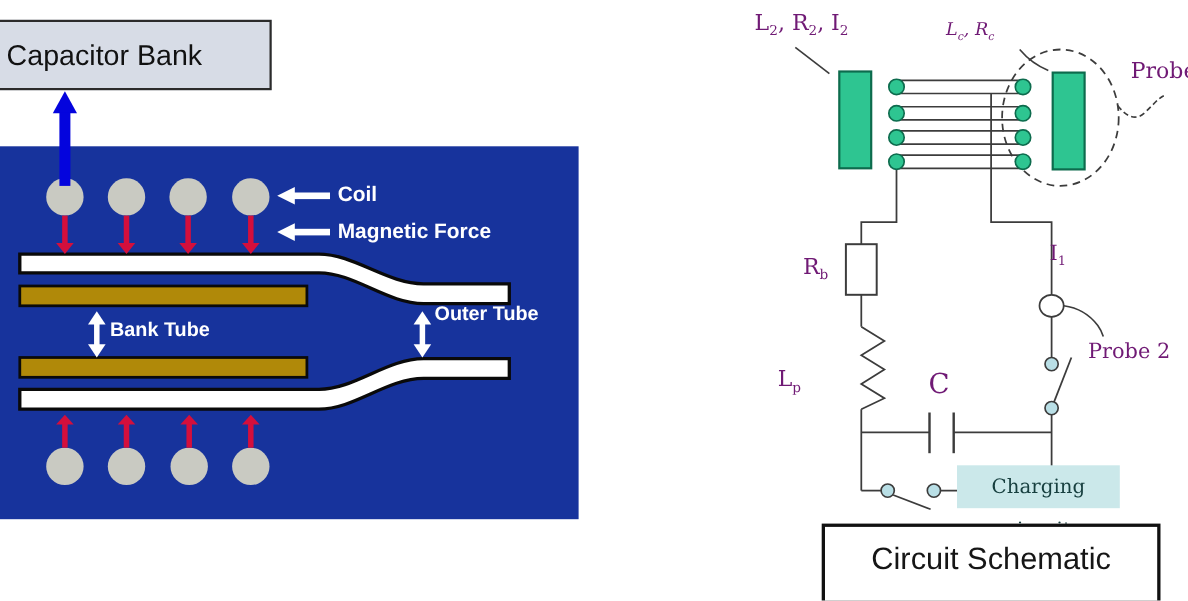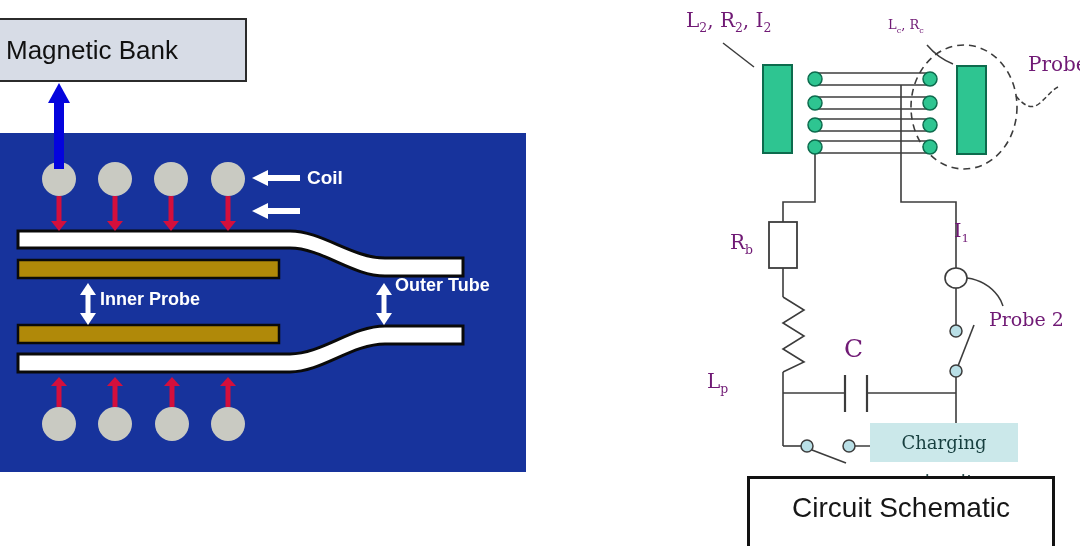--- a/index.html
+++ b/index.html
@@ -21,21 +21,21 @@
                 color:#173f3f;font-family:"DejaVu Serif",serif;font-size:18px;
                 text-align:center;line-height:39px;}
   .schematic-title{left:747px;top:476px;width:308px;height:73px;background:#ffffff;
                    border:3px solid #111;box-sizing:border-box;text-align:center;
                    line-height:57px;font-size:28px;color:#161616;}
 </style>
 </head>
 <body>
 
 <div class="abs cap-box">
-  <span>Magnetic Bank</span>
+  <span>Capacitor Bank</span>
 </div>
 
 <div class="abs forming">
   <svg width="526" height="339" viewBox="0 0 526 339">
 
     <g>
       <path d="M18,98 H290 C322,98 352,125 385,125 H463 V143 H385 C352,143 322,115 290,115 H18 Z" fill="#ffffff" stroke="#0a0a0a" stroke-width="3"></path>
       <path d="M18,221 H290 C322,221 352,193 385,193 H463 V211 H385 C352,211 322,239 290,239 H18 Z" fill="#ffffff" stroke="#0a0a0a" stroke-width="3"></path>
     </g>
 
@@ -94,21 +94,22 @@
         <rect x="85.5" y="160" width="5" height="22"></rect>
       <polygon points="88,192 80,180 96,180"></polygon>
     </g>
     <g fill="#ffffff">
       <polygon points="384,150 376,162 392,162"></polygon>
         <rect x="381.5" y="160" width="5" height="22"></rect>
       <polygon points="384,192 376,180 392,180"></polygon>
     </g>
   </svg>
   <div class="flabel" style="left:307px;top:34px;font-size:19px;">Coil</div>
-  <div class="flabel" style="left:100px;top:156px;font-size:18px;">Inner Probe</div>
+  <div class="flabel" style="left:307px;top:67px;font-size:19px;">Magnetic Force</div>
+  <div class="flabel" style="left:100px;top:156px;font-size:18px;">Bank Tube</div>
   <div class="flabel" style="left:395px;top:142px;font-size:18px;">Outer Tube</div>
 </div>
 
 <svg class="abs" style="left:45px;top:80px;z-index:5;" width="28" height="92" viewBox="0 0 28 92">
   <polygon points="14,3 3,23 25,23" fill="#0404dd"></polygon>
   <rect x="9" y="22" width="10" height="67" fill="#0404dd"></rect>
 </svg>
 
 <svg class="abs" style="left:660px;top:0;" width="420" height="546" viewBox="0 0 420 546">
 
@@ -170,21 +171,21 @@
 
   <g fill="#b9dfe6" stroke="#3c3c3c" stroke-width="1.5">
     <circle cx="296" cy="331" r="6"></circle>
       <circle cx="296" cy="371" r="6"></circle>
     <circle cx="147" cy="446" r="6"></circle>
       <circle cx="189" cy="446" r="6"></circle>
   </g>
 </svg>
 
 <div class="abs slabel" style="left:686px;top:8px;font-size:20px;"><span>L</span><sub>2</sub><span>, R</span><sub>2</sub><span>, I</span><sub>2</sub></div>
-<div class="abs slabel" style="left:888px;top:17px;font-size:13px;"><span>L</span><sub>c</sub><span>, R</span><sub>c</sub></div>
+<div class="abs slabel" style="left:860px;top:17px;font-size:16px;font-style:italic;"><span>L</span><sub>c</sub><span>, R</span><sub>c</sub></div>
 <div class="abs slabel" style="left:1028px;top:52px;font-size:20px;">Probe 2</div>
 <div class="abs slabel" style="left:707px;top:230px;font-size:20px;margin-left:23px;"><span>R</span><sub>b</sub></div>
 <div class="abs slabel" style="left:954px;top:219px;font-size:19px;"><span>I</span><sub>1</sub></div>
-<div class="abs slabel" style="left:707px;top:332px;font-size:20px;margin-top:37px;"><span>L</span><sub>p</sub></div>
+<div class="abs slabel" style="left:707px;top:332px;font-size:20px;"><span>L</span><sub>p</sub></div>
 <div class="abs slabel" style="left:844px;top:334px;font-size:25px;">C</div>
 <div class="abs slabel" style="left:989px;top:308px;font-size:19px;">Probe 2</div>
 <div class="abs charging-tag">Charging circuit</div>
 <div class="abs schematic-title"><span>Circuit Schematic</span></div>
 
 </body></html>

